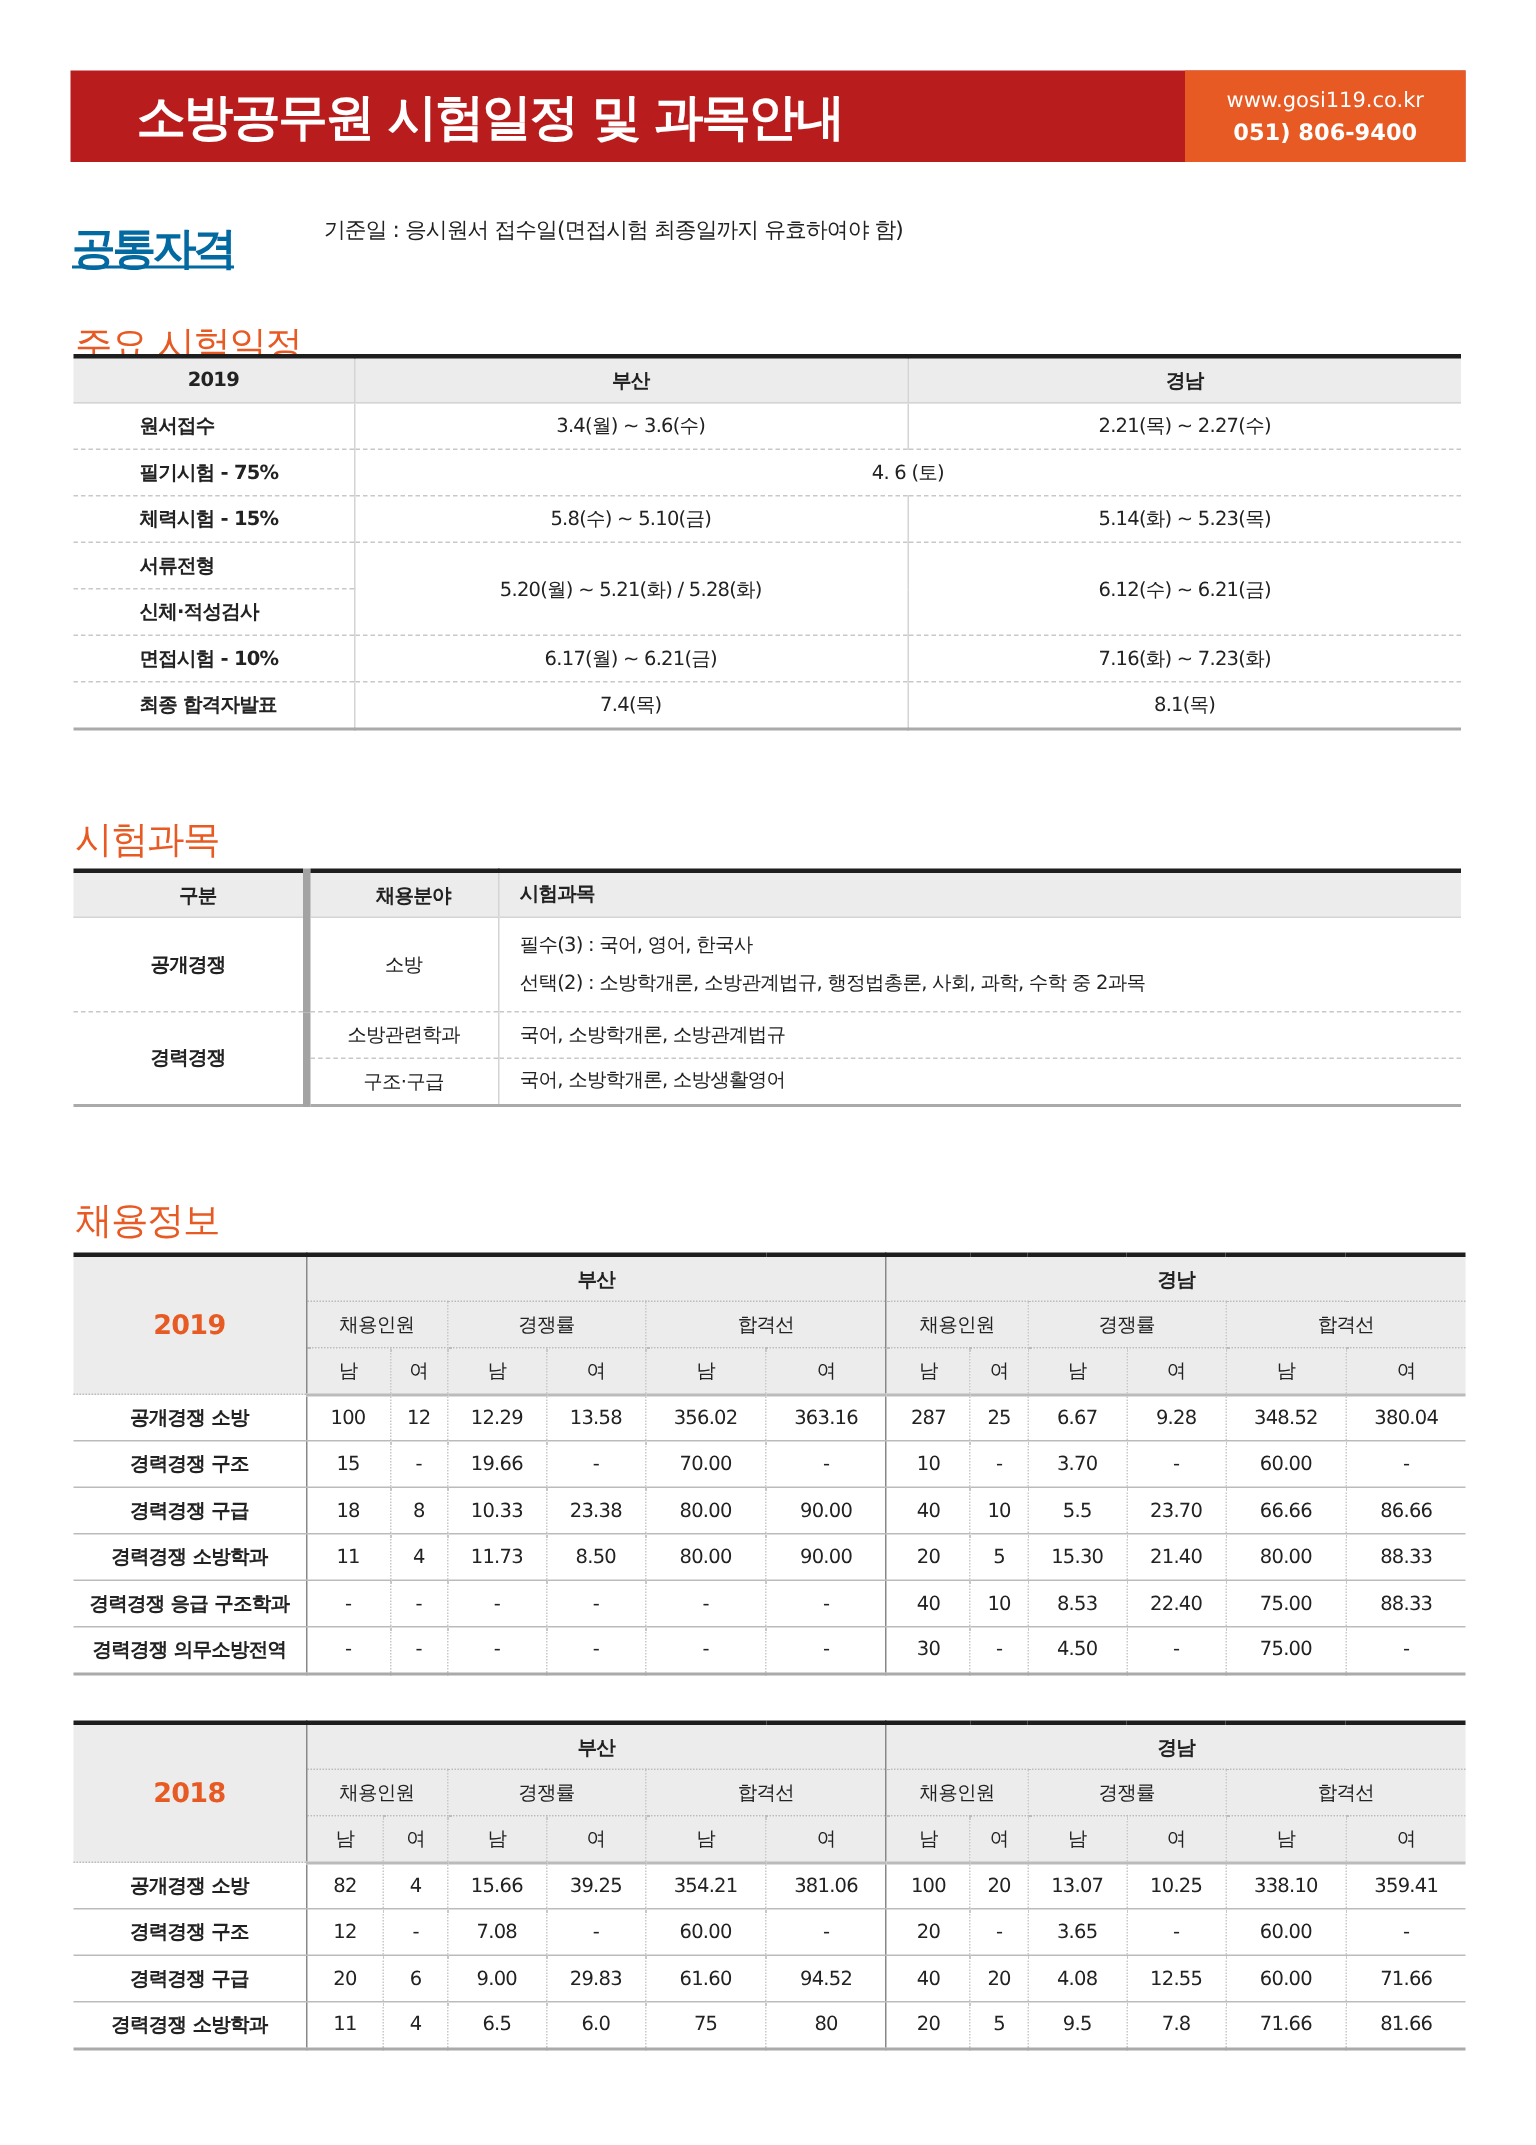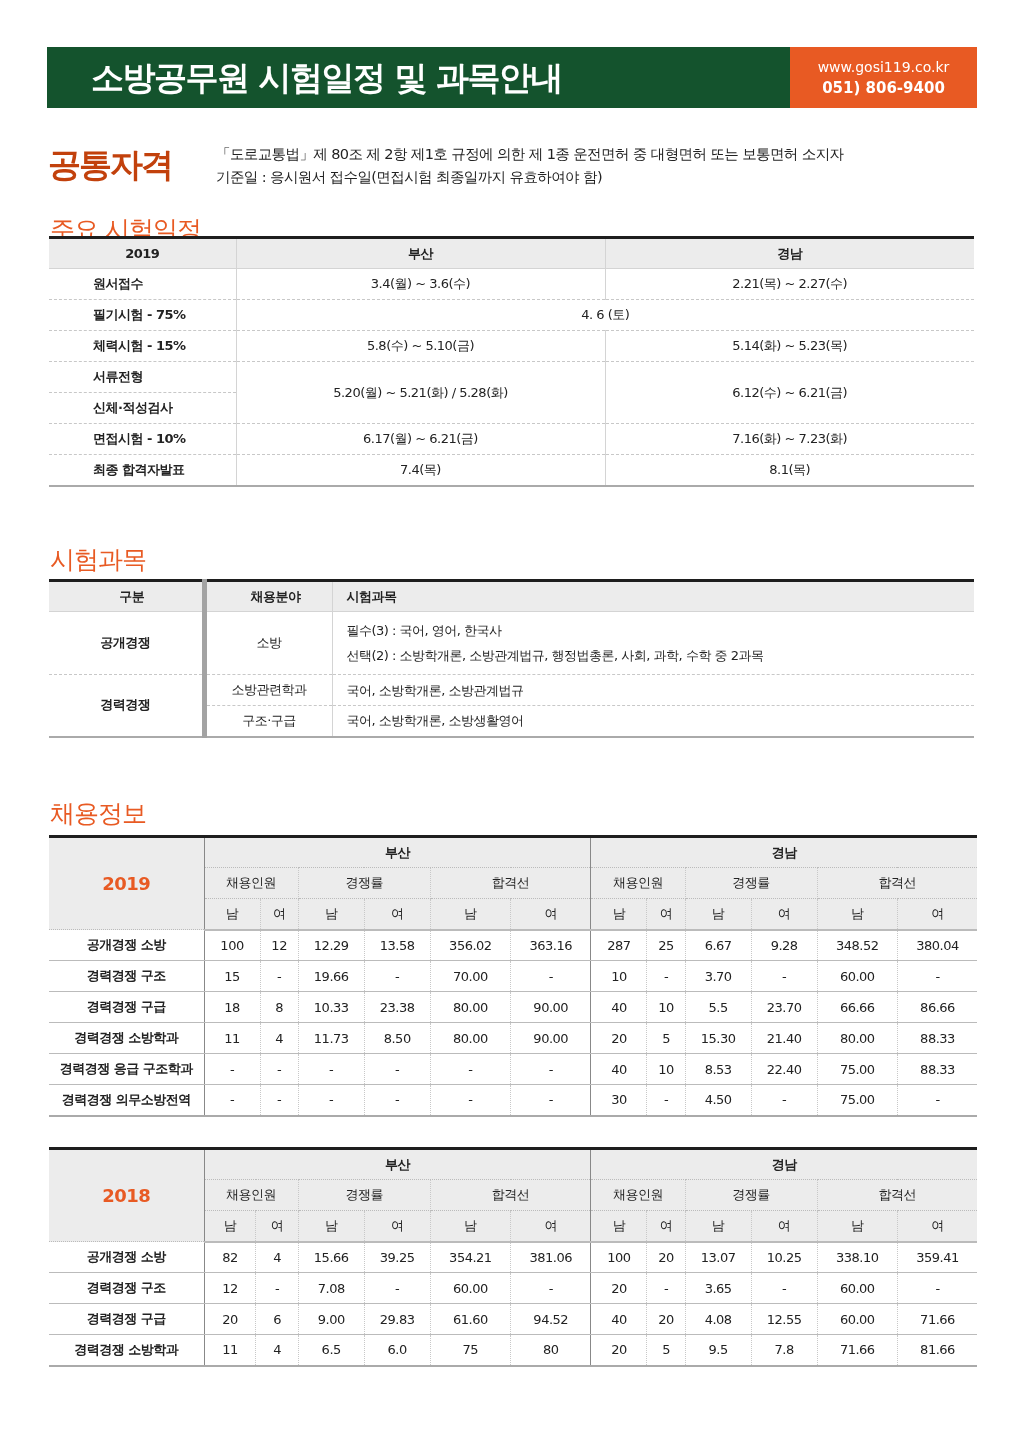--- a/index.html
+++ b/index.html
@@ -3,35 +3,35 @@
 <meta charset="utf-8">
 <style>
   * { box-sizing: border-box; margin: 0; padding: 0; }
   body {
     width: 1024px; height: 1430px; background: #ffffff;
     font-family: "DejaVu Sans", "Liberation Sans", sans-serif;
     color: #222; position: relative; overflow: hidden;
   }
   .header {
     position: absolute; left: 47px; top: 47px; width: 930px; height: 61px;
-    background: #14532d; display: flex;
+    background: #b91c1c; display: flex;
   }
   .header-title {
     flex: 1; color: #fff; font-weight: bold; font-size: 33px;
     padding-left: 44px; line-height: 61px; letter-spacing: -1.5px;
   }
   .header-contact {
     width: 187px; background: #e85a23; color: #fff; text-align: center;
     display: flex; flex-direction: column; justify-content: center;
   }
   .header-contact .url { font-size: 14px; line-height: 20px; }
   .header-contact .phone { font-size: 15px; font-weight: bold; line-height: 22px; }
 
   .qual { position: absolute; left: 48px; top: 143px; display: flex; }
-  .qual-title { color: #c2410c; font-weight: bold; font-size: 33px; letter-spacing: -2px; width: 168px; line-height: 44px; }
+  .qual-title { color: #0369a1; font-weight: bold; font-size: 29px; letter-spacing: -2px; width: 168px; line-height: 44px; text-decoration: underline; }
   .qual-text { font-size: 14.5px; line-height: 23px; letter-spacing: -0.6px; color: #222; }
 
   .section-title {
     position: absolute; left: 50px; color: #e85a23; font-size: 25px;
     letter-spacing: -1px; font-weight: normal;
   }
 
   table { border-collapse: collapse; position: absolute; left: 49px; width: 925px; font-size: 13px; letter-spacing: -0.5px; }
   td, th { text-align: center; vertical-align: middle; font-weight: normal; }
 
@@ -75,21 +75,20 @@
   <div class="header-title">소방공무원 시험일정 및 과목안내</div>
   <div class="header-contact">
     <div class="url">www.gosi119.co.kr</div>
     <div class="phone">051) 806-9400</div>
   </div>
 </div>
 
 <div class="qual">
   <div class="qual-title">공통자격</div>
   <div class="qual-text">
-    <div>「도로교통법」제 80조 제 2항 제1호 규정에 의한 제 1종 운전면허 중 대형면허 또는 보통면허 소지자</div>
     <div>기준일 : 응시원서 접수일(면접시험 최종일까지 유효하여야 함)</div>
   </div>
 </div>
 
 <div class="section-title" style="top:213px;">주요 시험일정</div>
 
 <table class="sched">
   <tbody>
       <tr>
     <th>2019</th>

